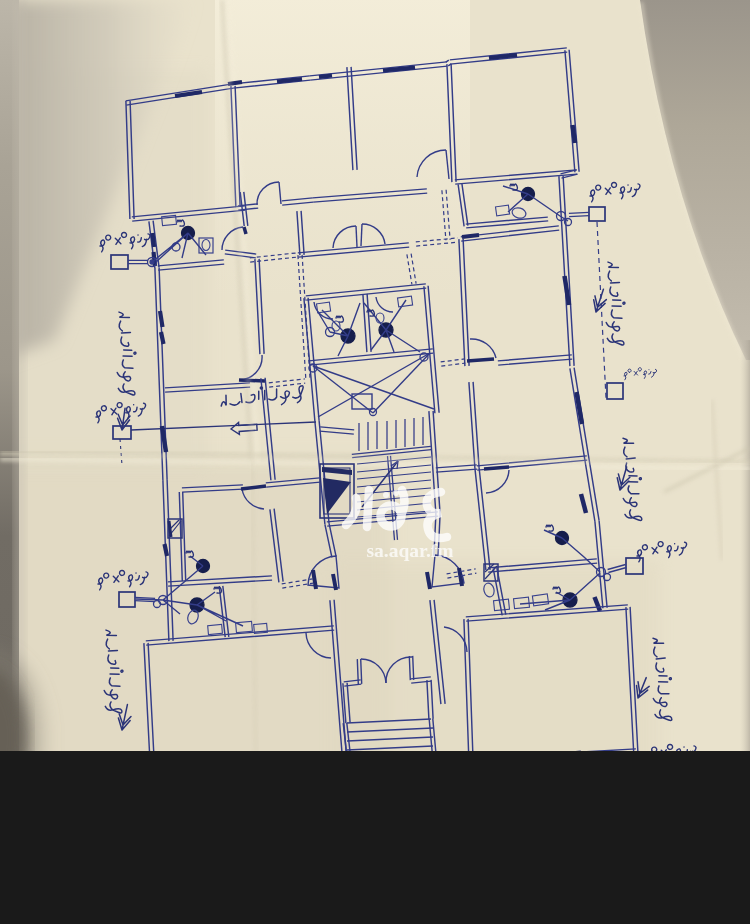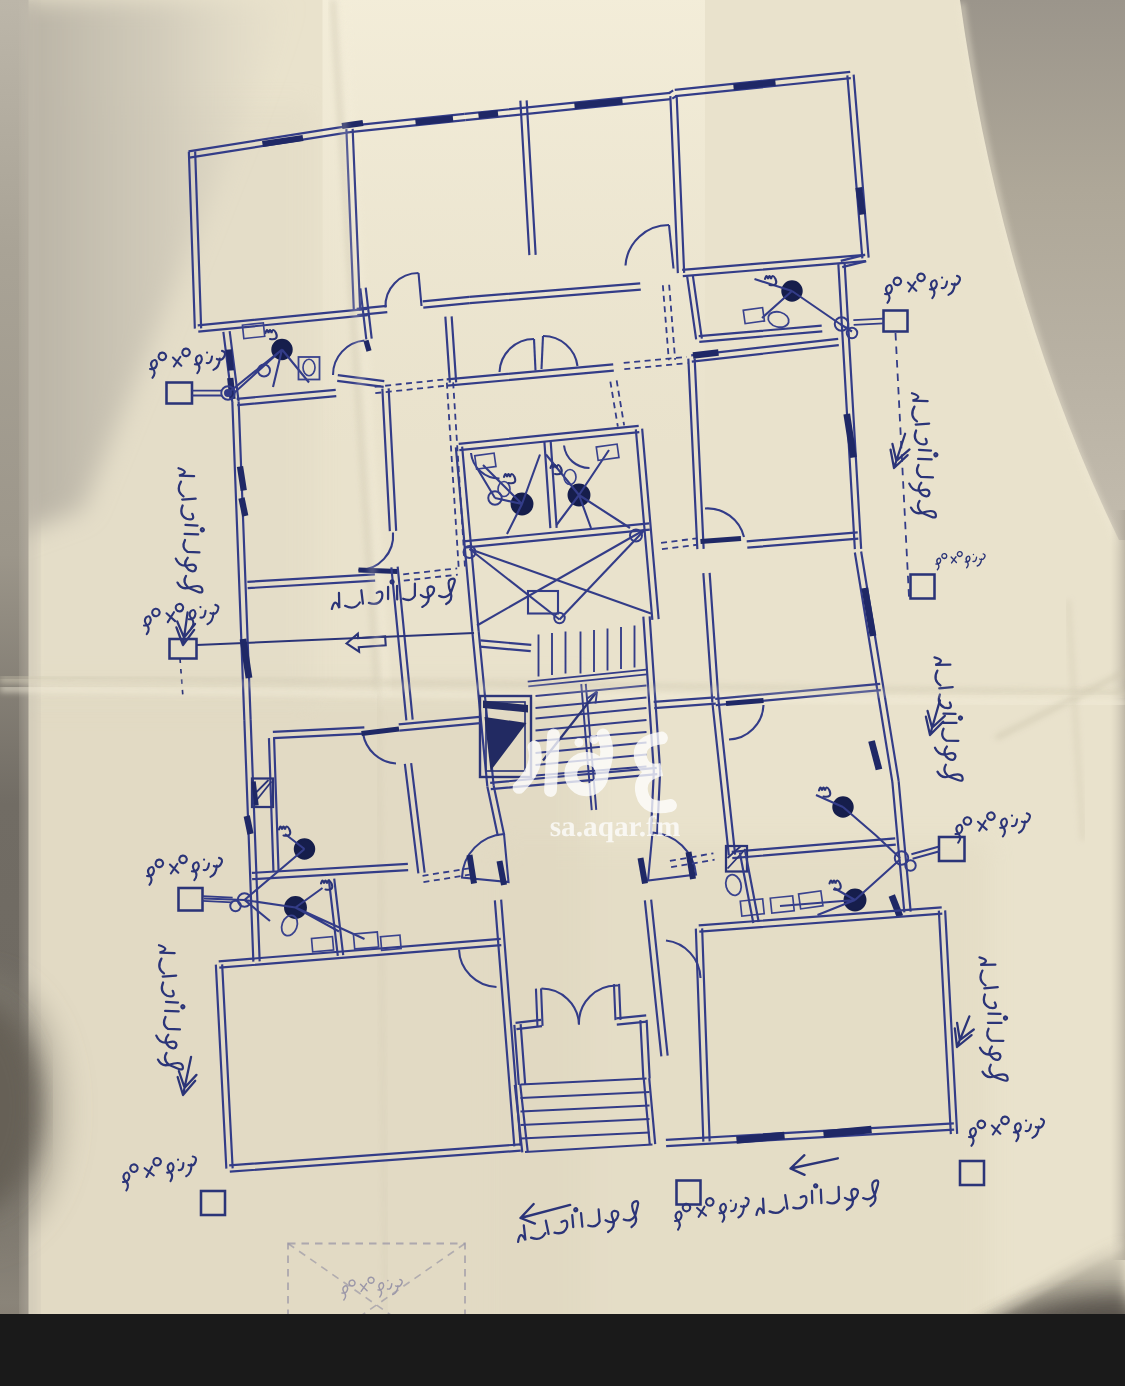--- a/index.html
+++ b/index.html
@@ -1,16 +1,16 @@
 <!DOCTYPE html>
 <html><head>
 <meta charset="utf-8">
 <style>
 html,body{margin:0;padding:0;background:#1a1a1a;}
-#page{position:relative;width:750px;height:876px;overflow:hidden;font-family:"Liberation Sans",sans-serif;background:#4d7c0f;}
+#page{position:relative;width:750px;height:751px;overflow:hidden;font-family:"Liberation Sans",sans-serif;background:#4d7c0f;}
 svg{display:block;}
 </style>
 </head>
 <body>
 <div id="page">
 <svg width="750" height="924" viewBox="0 0 750 924">
 <defs>
 <linearGradient id="leftstrip" x1="0" y1="0" x2="0" y2="1">
  <stop offset="0" stop-color="#bcb6a9"></stop>
           <stop offset="0.18" stop-color="#a9a396"></stop>

